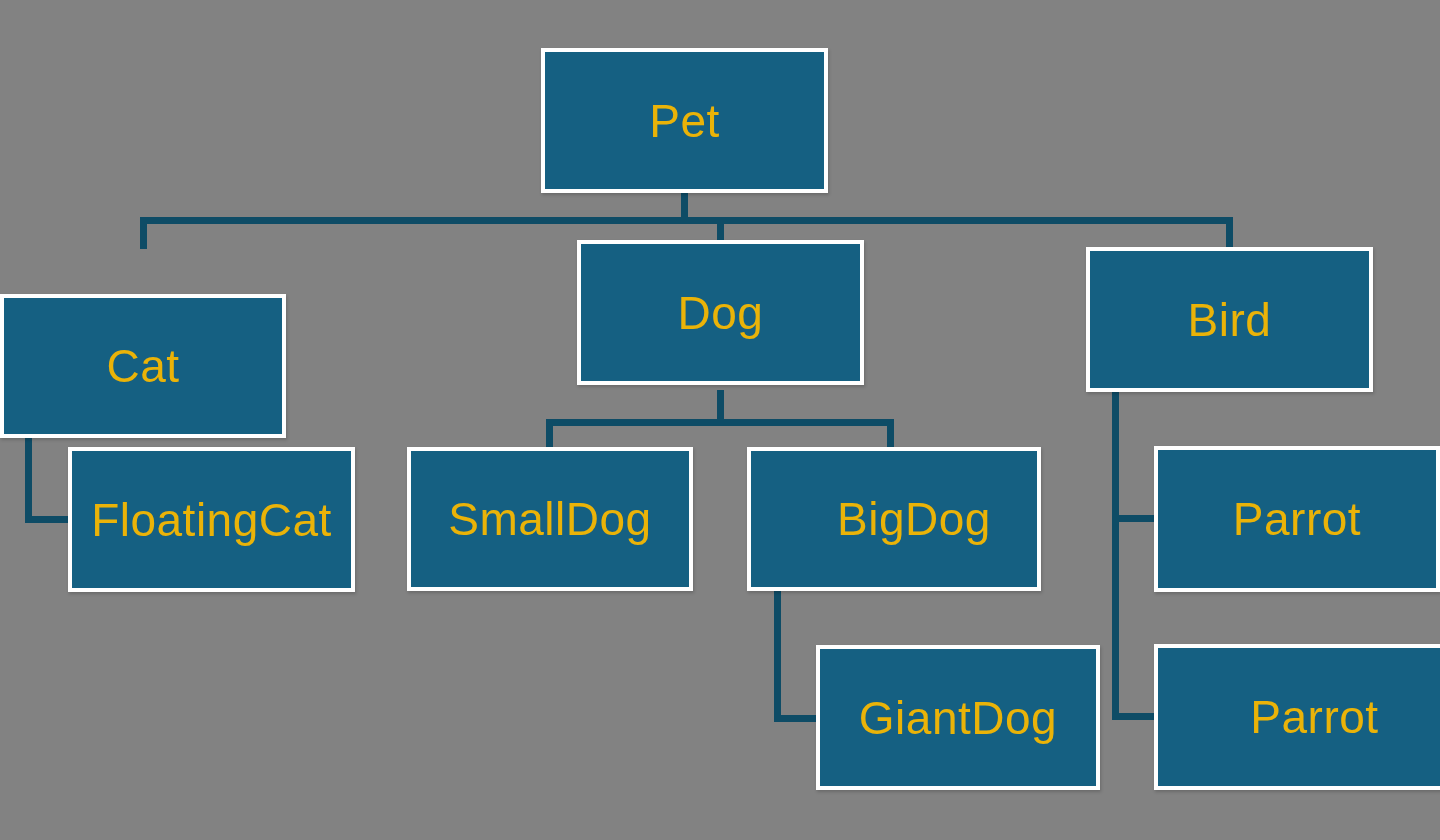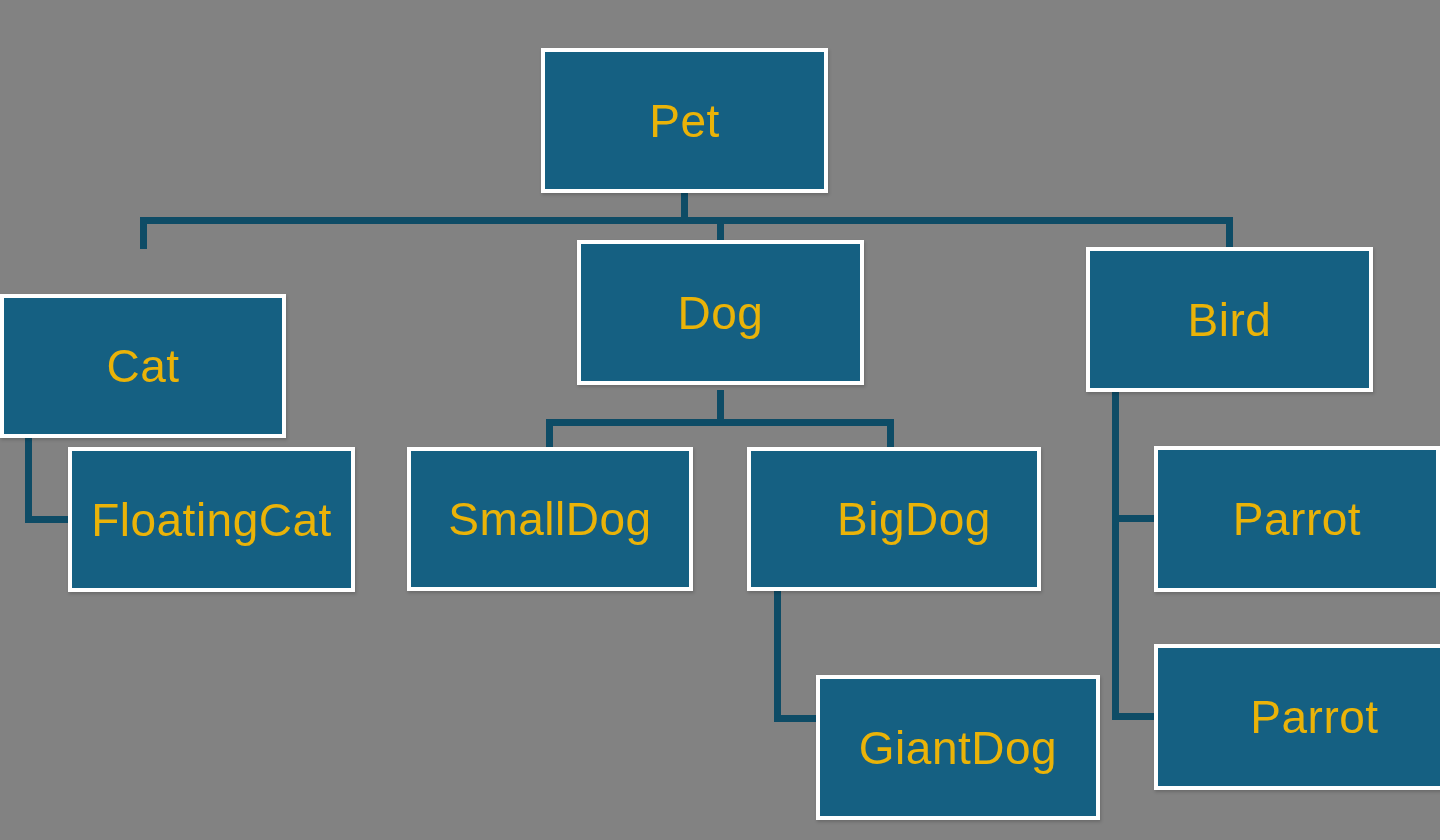--- a/index.html
+++ b/index.html
@@ -35,21 +35,21 @@
     background: #0e4c66;
   }
   
   #node-pet         { left: 541px;  top: 48px;  width: 287px; height: 145px; }
   #node-cat         { left: 0px;    top: 248px; width: 286px; height: 144px; margin-top: 46px; }
   #node-dog         { left: 577px;  top: 240px; width: 287px; height: 145px; }
   #node-bird        { left: 1086px; top: 247px; width: 287px; height: 145px; }
   #node-floatingcat { left: 68px;   top: 447px; width: 287px; height: 145px; }
   #node-smalldog    { left: 407px;  top: 447px; width: 286px; height: 144px; }
   #node-bigdog      { left: 747px;  top: 447px; width: 294px; height: 144px; padding-left: 40px; }
-  #node-giantdog    { left: 816px;  top: 645px; width: 284px; height: 145px; margin-top: 30px; }
+  #node-giantdog    { left: 816px;  top: 645px; width: 284px; height: 145px; }
   #node-budgie      { left: 1154px; top: 446px; width: 286px; height: 146px; }
   #node-parrot      { left: 1154px; top: 644px; width: 321px; height: 146px; }
 
   
   #ln-pet-stub      { left: 681px;  top: 191px; width: 7px;    height: 33px; }
   #ln-top-h         { left: 140px;  top: 217px; width: 1093px; height: 7px;  }
   #ln-cat-drop      { left: 140px;  top: 217px; width: 7px;    height: 32px; }
   #ln-dog-drop      { left: 717px;  top: 217px; width: 7px;    height: 31px; }
   #ln-bird-drop     { left: 1226px; top: 217px; width: 7px;    height: 31px; }
 

